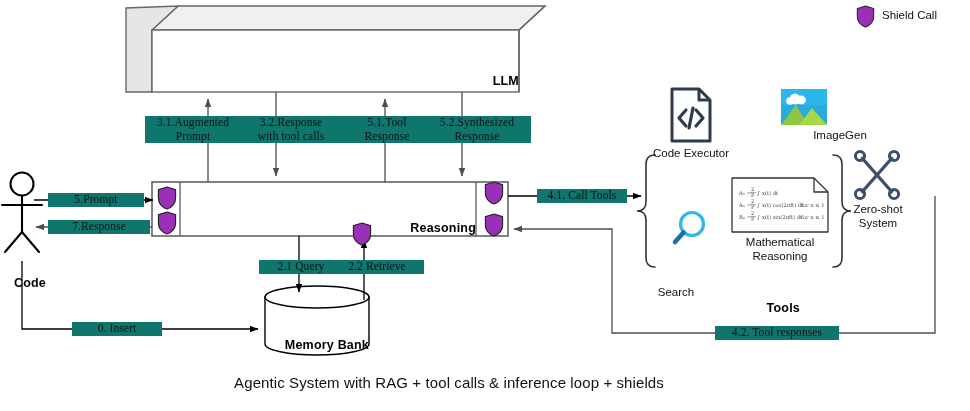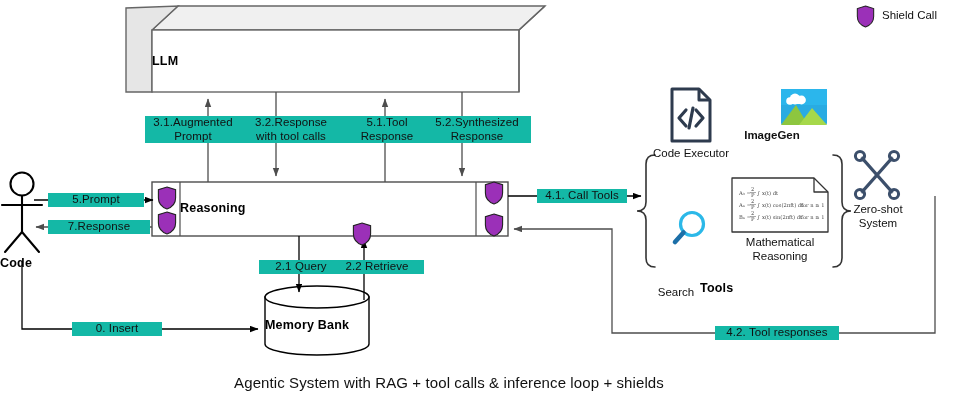--- a/index.html
+++ b/index.html
@@ -16,31 +16,33 @@
     overflow:hidden;
   }
   #wires{position:absolute;left:0;top:0;width:970px;height:411px;}
   .lbl{
     position:absolute;
     font-size:11.5px;
     color:#111111;
     line-height:13.5px;
     text-align:center;
     white-space:pre-line;
-    background:#14b8a6;
+    background:#0f766e;
     padding:0 2px;
     letter-spacing:0.1px;
+    font-family:Liberation Serif, serif;
   }
   .node-title{
     position:absolute;
     font-size:12.5px;
     font-weight:bold;
     color:#000000;
-    text-align:left;
+    text-align:right;
     letter-spacing:0.2px;
+    margin-top:20px;
   }
   .icon-cap{
     position:absolute;
     font-size:11.5px;
     color:#111111;
     line-height:14px;
     text-align:center;
     white-space:pre-line;
   }
   .shield{position:absolute;}
@@ -241,21 +243,21 @@
       <path d="M0,36 L15,16 L27,36 Z" fill="#8DC63F"></path>
       <path d="M18,36 L31,19 L46,36 Z" fill="#A6D84A"></path>
       <g fill="#ffffff">
         <circle cx="14" cy="10" r="5.4"></circle>
         <circle cx="20.5" cy="11" r="4.4"></circle>
         <circle cx="9" cy="12" r="3.8"></circle>
         <rect x="9" y="10" width="12" height="5"></rect>
       </g>
     </svg>
   </div>
-  <div class="icon-cap" style="left:732px;top:128px;width:80px;font-weight:bold;">ImageGen</div>
+  <div class="icon-cap" style="left:800px;top:128px;width:80px;">ImageGen</div>
 
   <div class="iconbox" style="left:731px;top:177px;">
     <svg width="98" height="56" viewBox="0 0 98 56">
       <path d="M1,1 L83,1 L97,15 L97,55 L1,55 Z" fill="#ffffff" stroke="#333333" stroke-width="1.3" stroke-linejoin="round"></path>
       <path d="M83,1 L83,15 L97,15" fill="none" stroke="#333333" stroke-width="1.3" stroke-linejoin="round"></path>
       <g fill="#444444" font-size="5.2" font-family="DejaVu Serif, serif">
         <text x="8" y="18">A₀ = </text>
           <text x="20" y="14">2</text>
           <text x="20" y="20">P</text>
         <text x="26" y="18">∫</text>

